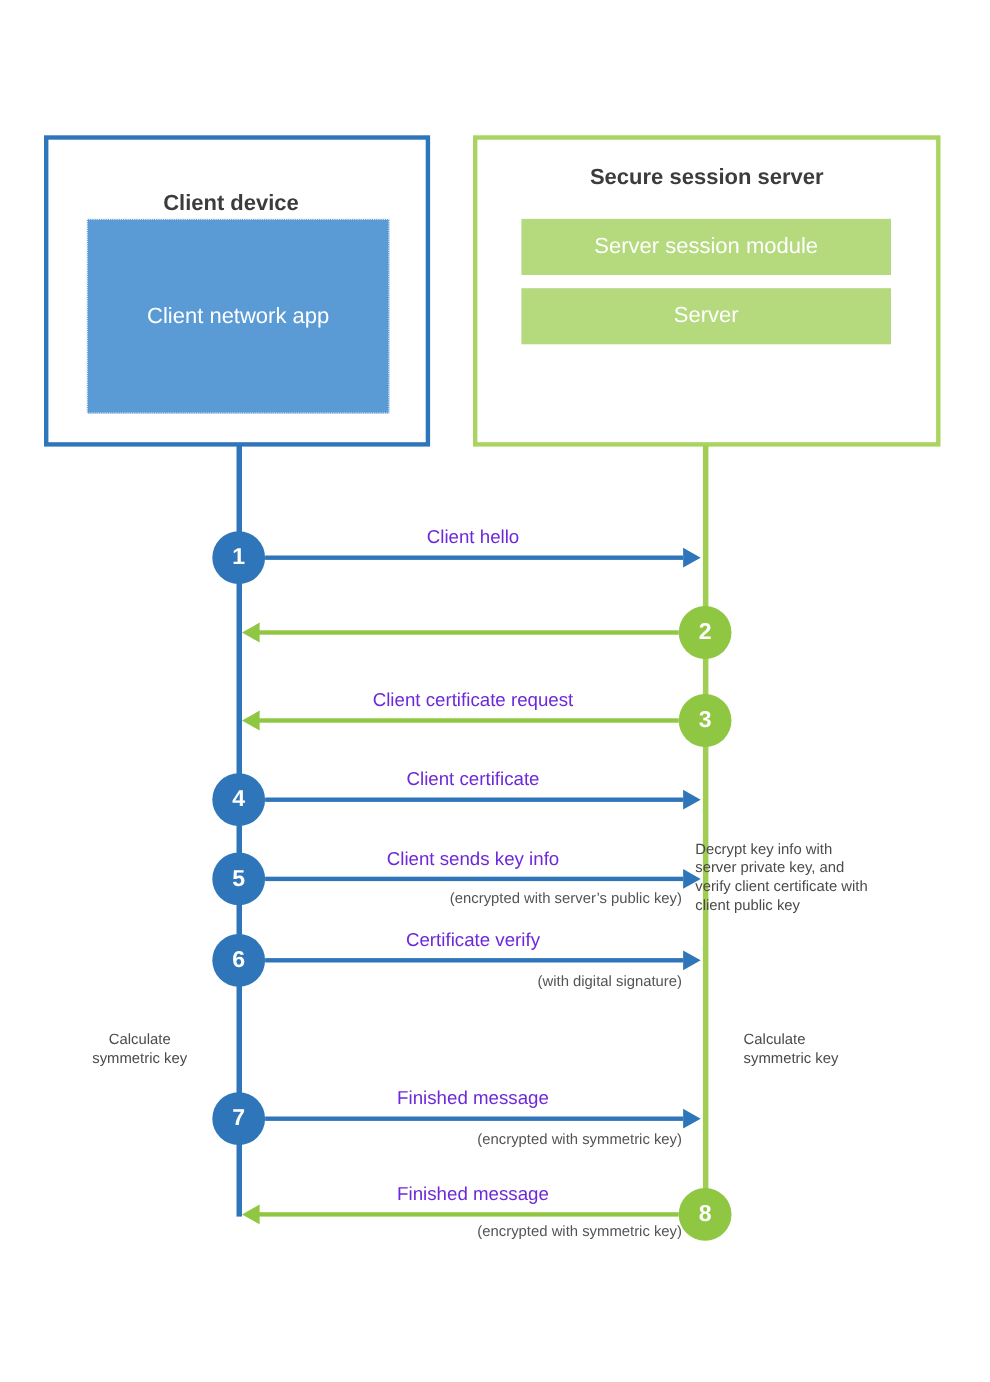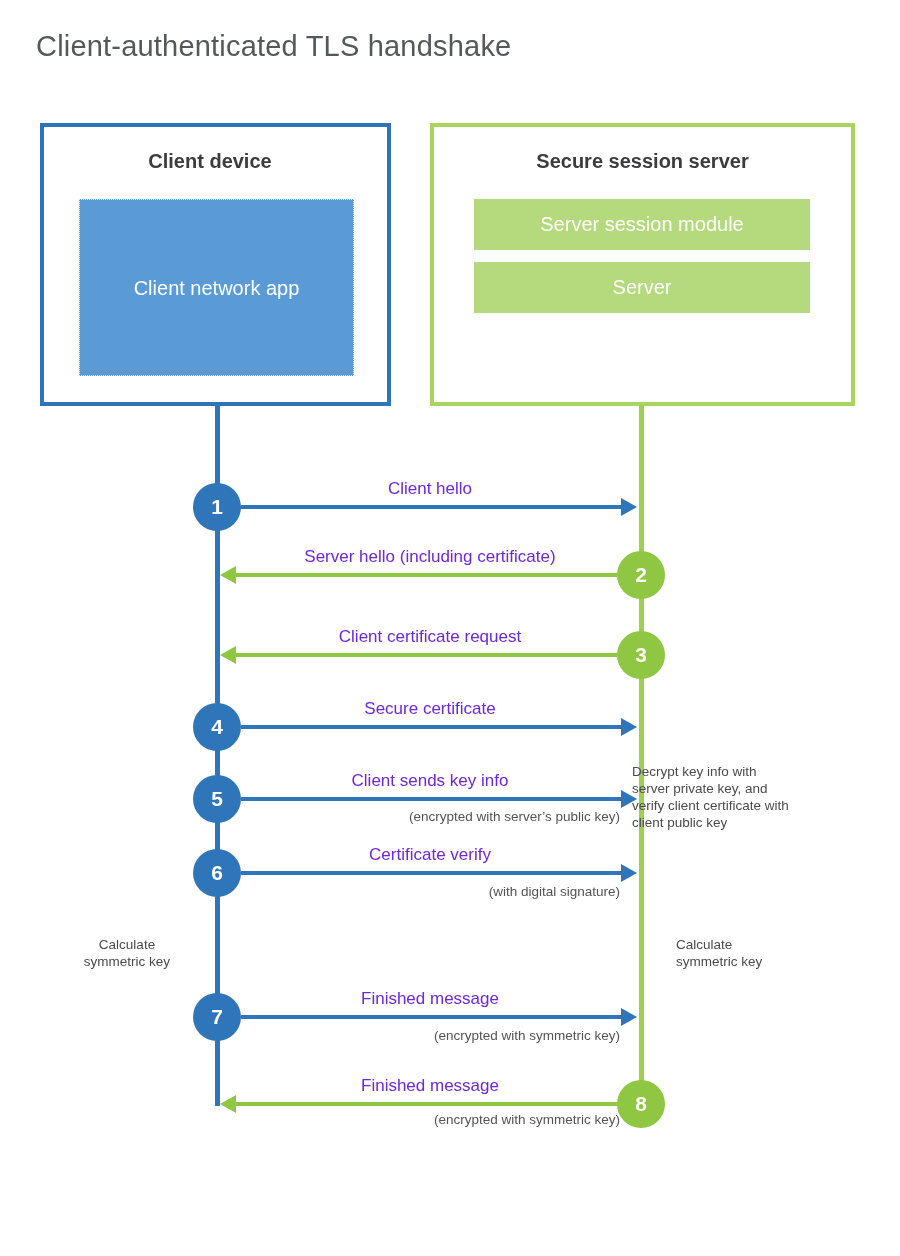--- a/index.html
+++ b/index.html
@@ -15,21 +15,21 @@
   .canvas{position:relative;width:900px;height:1256px;background:#ffffff;overflow:hidden;}
 
   .page-title{position:absolute;left:36px;top:30px;font-size:29px;font-weight:400;
     color:#55575b;letter-spacing:.2px;}
 
   
   .actor-box{position:absolute;top:123px;height:283px;background:#fff;}
   .actor-box.client{left:40px;width:351px;border:4px solid var(--blue,#2e76b9);}
   .actor-box.server{left:430px;width:425px;border:4px solid var(--green-border,#a9d45f);}
   .actor-title{position:absolute;top:150px;text-align:center;font-size:20px;font-weight:700;color:#3c3c3e;}
-  .actor-title.client-t{left:40px;width:340px;}
+  .actor-title.client-t{left:40px;width:340px;margin-top:24px;}
   .actor-title.server-t{left:430px;width:425px;}
 
   .client-app{position:absolute;left:79px;top:199px;width:275px;height:177px;
     background:var(--light-blue,#5b9bd5);border:1px dotted rgba(255,255,255,.85);
     display:flex;align-items:center;justify-content:center;}
   .client-app span{display:block;width:170px;text-align:center;color:#fff;font-size:20px;line-height:1.5;}
 
   .server-bar{position:absolute;left:474px;width:336px;height:51px;background:var(--green-bar,#b5d97d);
     display:flex;align-items:center;justify-content:center;color:#fff;font-size:20px;}
 
@@ -59,52 +59,50 @@
   .side-note{position:absolute;font-size:13.5px;color:#4b4b4d;line-height:17px;}
   .note-server{left:632px;top:763px;width:158px;text-align:left;}
   .calc-left{left:77px;top:936px;width:100px;text-align:center;}
   .calc-right{left:676px;top:936px;width:100px;text-align:left;}
 </style>
 </head>
 <body>
 
 <div class="canvas">
 
-  <div class="page-title">Client-authenticated TLS handshake</div>
 
   <div class="actor-box client"></div>
   <div class="actor-title client-t">Client device</div>
   <div class="client-app">
     <span>Client network app</span>
   </div>
 
   <div class="actor-box server"></div>
   <div class="actor-title server-t">Secure session server</div>
   <div class="server-bar" style="top:199px;">Server session module</div>
   <div class="server-bar" style="top:262px;">Server</div>
 
   <div class="vline blue-l"></div>
   <div class="vline green-l"></div>
 
   <div class="msg-label" style="top:479px;">Client hello</div>
   <div class="arrow-line blue-a" style="top:505px;"></div>
   <div class="arrow-head right-h" style="top:498px;"></div>
   <div class="step-circle blue-c" style="top:483px;">1</div>
 
-  <div class="msg-label" style="top:547px;">Server hello (including certificate)</div>
   <div class="arrow-line green-a" style="top:573px;"></div>
   <div class="arrow-head left-h" style="top:566px;"></div>
   <div class="step-circle green-c" style="top:551px;">2</div>
 
   <div class="msg-label" style="top:627px;">Client certificate request</div>
   <div class="arrow-line green-a" style="top:653px;"></div>
   <div class="arrow-head left-h" style="top:646px;"></div>
   <div class="step-circle green-c" style="top:631px;">3</div>
 
-  <div class="msg-label" style="top:699px;">Secure certificate</div>
+  <div class="msg-label" style="top:699px;">Client certificate</div>
   <div class="arrow-line blue-a" style="top:725px;"></div>
   <div class="arrow-head right-h" style="top:718px;"></div>
   <div class="step-circle blue-c" style="top:703px;">4</div>
 
   <div class="msg-label" style="top:771px;">Client sends key info</div>
   <div class="arrow-line blue-a" style="top:797px;"></div>
   <div class="arrow-head right-h" style="top:790px;"></div>
   <div class="step-circle blue-c" style="top:775px;">5</div>
   <div class="msg-sub" style="top:809px;">(encrypted with server’s public key)</div>
 

